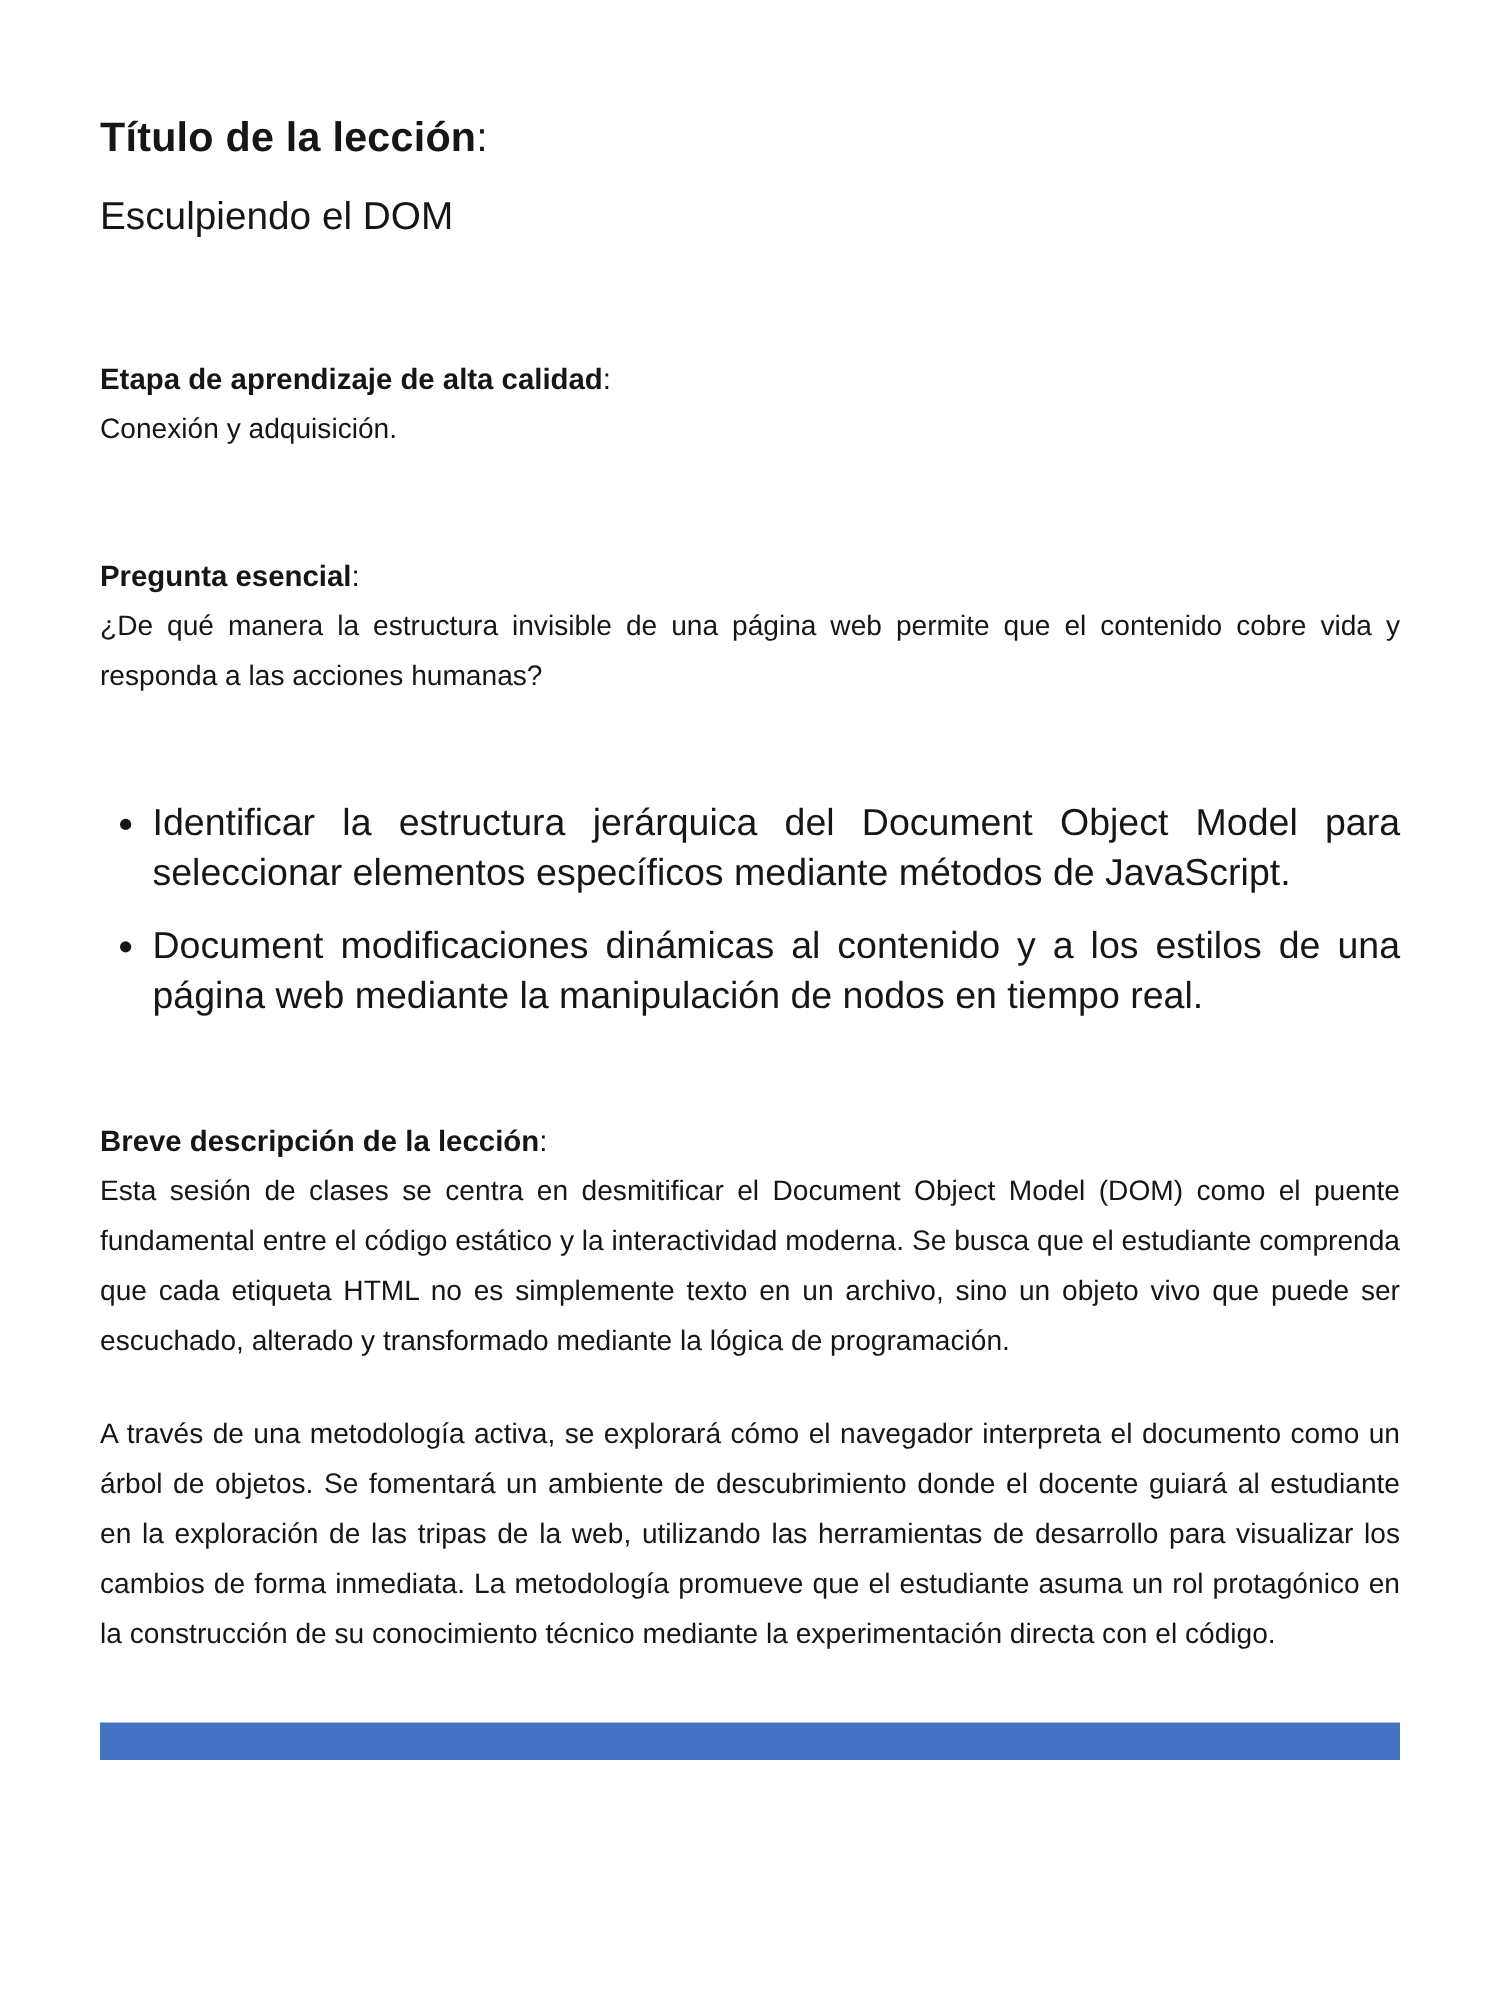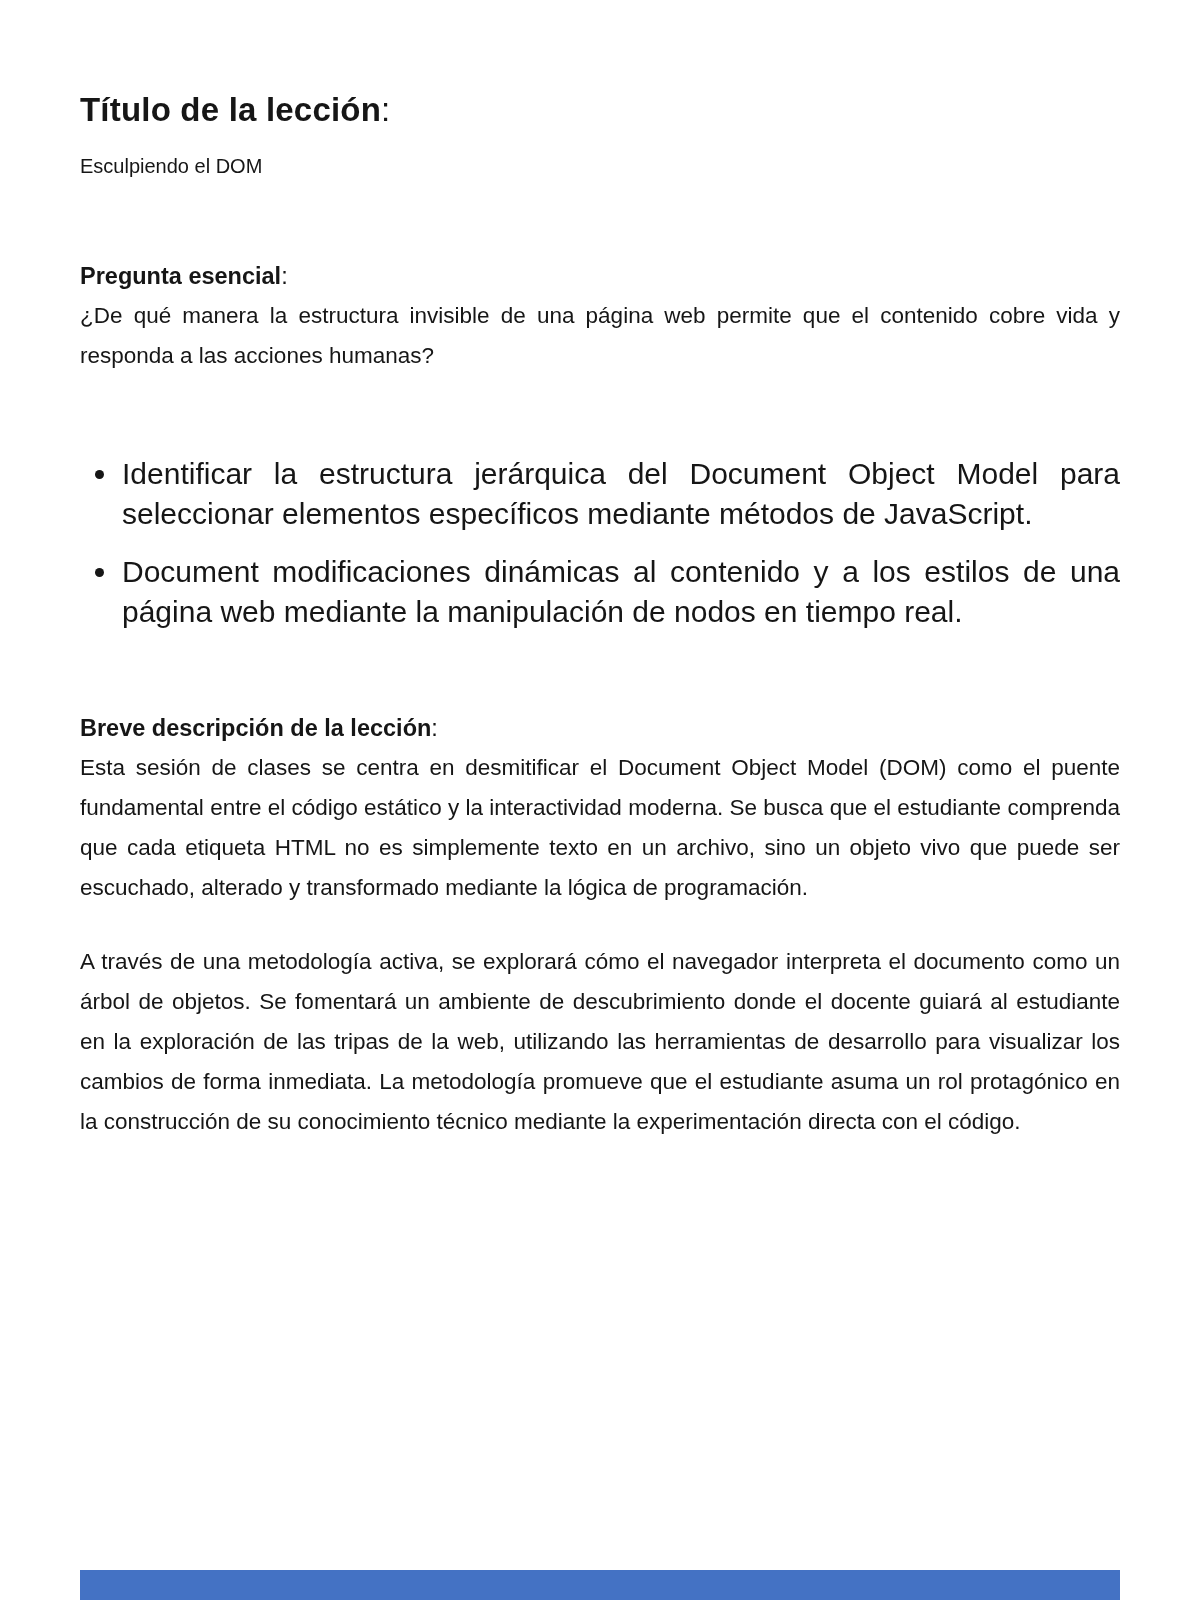--- a/index.html
+++ b/index.html
@@ -12,32 +12,32 @@
     width: 1200px;
     height: 1600px;
     position: relative;
     overflow: hidden;
     font-family: "Liberation Sans", "DejaVu Sans", sans-serif;
     color: #161616;
   }
   .page {
     position: relative;
     width: 1200px;
-    height: 1600px;
+    height: 1408px;
     padding: 90px 80px 0 80px;
   }
   .doc-title-label {
     font-size: 33px;
     font-weight: 700;
     line-height: 1.2;
     letter-spacing: 0.2px;
   }
   .doc-title-label .colon { font-weight: 400; }
   .doc-title-value {
-    font-size: 20px;
+    font-size: 31px;
     font-weight: 400;
     margin-top: 24px;
     line-height: 1.2;
   }
   .section-heading {
     font-size: 23.5px;
     font-weight: 700;
     line-height: 40px;
   }
   .section-heading .colon { font-weight: 400; }
@@ -76,20 +76,26 @@
 </head>
 <body>
 
 <div class="page">
 
   <div class="doc-title-label">
     <span>Título de la lección</span><span class="colon">:</span>
   </div>
   <div class="doc-title-value">Esculpiendo el DOM</div>
 
+  <div class="sec-stage">
+    <div class="section-heading">
+      <span>Etapa de aprendizaje de alta calidad</span><span class="colon">:</span>
+    </div>
+    <div class="body-text">Conexión y adquisición.</div>
+  </div>
 
   <div class="sec-question">
     <div class="section-heading">
       <span>Pregunta esencial</span><span class="colon">:</span>
     </div>
     <div class="body-text">¿De qué manera la estructura invisible de una página web permite que el contenido cobre vida y responda a las acciones humanas?</div>
   </div>
 
   <div class="sec-objectives">
     <ul class="objective-list">

